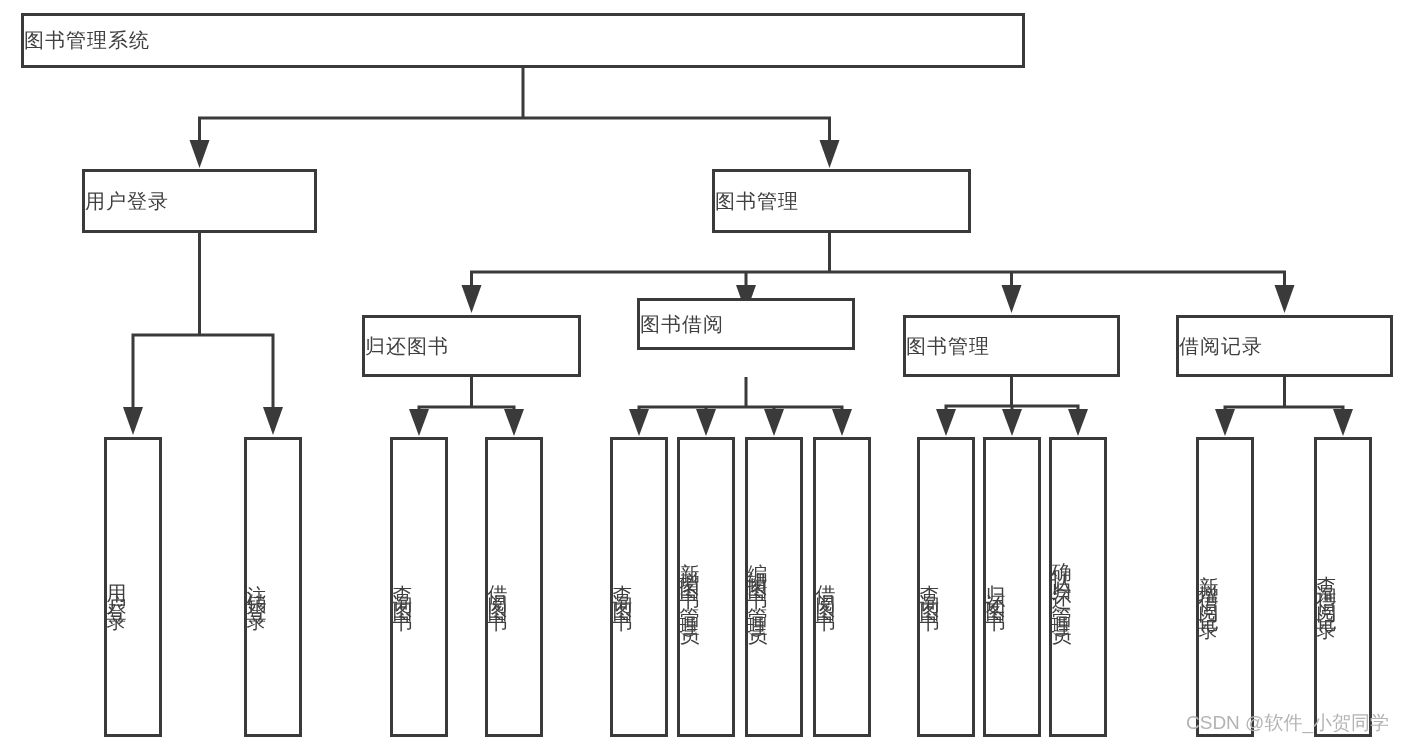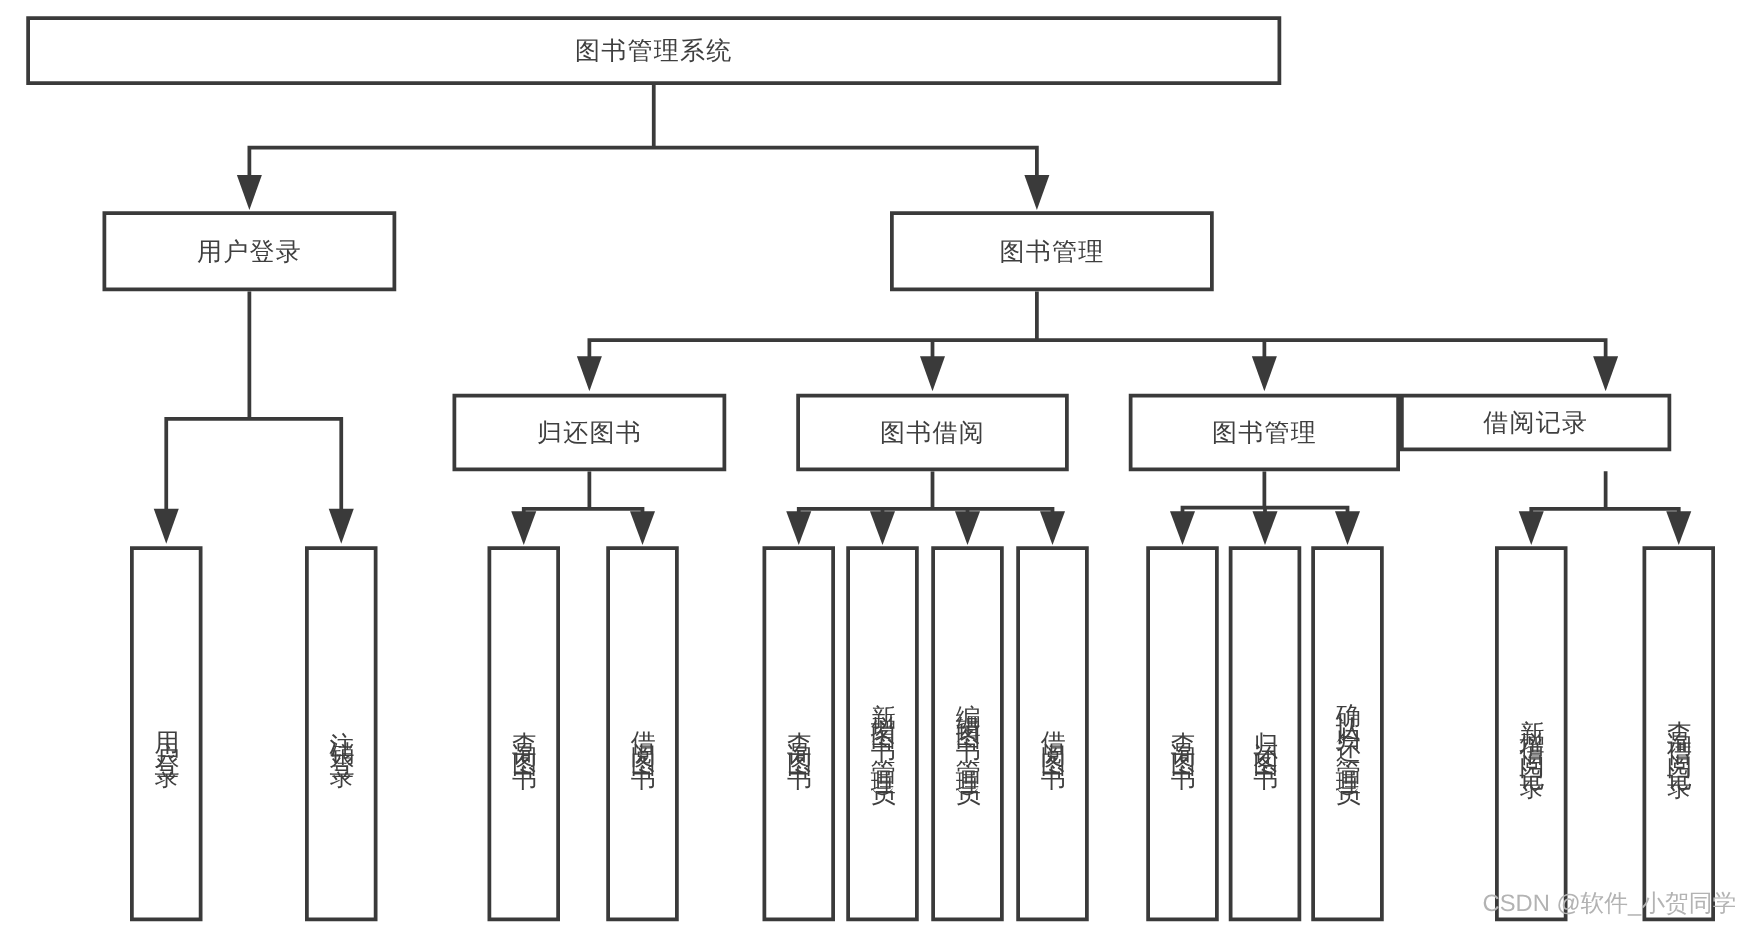--- a/index.html
+++ b/index.html
@@ -20,21 +20,21 @@
     position:absolute;left:0;top:0;width:1405px;height:747px;
     z-index:1;
   }
   .connectors path{stroke:var(--line);stroke-width:3;fill:none;}
   .connectors polygon{fill:var(--line);stroke:none;}
   .box{
     position:absolute;
     box-sizing:border-box;
     border:3px solid var(--line);
     background:#ffffff;
-    display:flex;align-items:center;justify-content:center;
+    display:flex;align-items:center;justify-content:flex-start;
     z-index:2;
     color:var(--text);
   }
   .hlabel{
     font-size:20px;
     letter-spacing:1px;
     color:var(--text);
     white-space:nowrap;
   }
   .leaf{width:58px;top:437px;height:300px;}
@@ -110,27 +110,27 @@
   <div class="box" style="left:82px;top:169px;width:235px;height:64px">
     <span class="hlabel">用户登录</span>
   </div>
   <div class="box" style="left:712px;top:169px;width:259px;height:64px">
     <span class="hlabel">图书管理</span>
   </div>
 
   <div class="box" style="left:362px;top:315px;width:219px;height:62px">
     <span class="hlabel">归还图书</span>
   </div>
-  <div class="box" style="left:637px;top:315px;width:218px;height:62px">
+  <div class="box" style="left:637px;top:298px;width:218px;height:52px">
     <span class="hlabel">图书借阅</span>
   </div>
   <div class="box" style="left:903px;top:315px;width:217px;height:62px">
     <span class="hlabel">图书管理</span>
   </div>
-  <div class="box" style="left:1120px;top:315px;width:217px;height:46px">
+  <div class="box" style="left:1176px;top:315px;width:217px;height:62px">
     <span class="hlabel">借阅记录</span>
   </div>
 
   <div class="box leaf" style="left:104px">
     <span class="vlabel">用户登录</span>
   </div>
   <div class="box leaf" style="left:244px">
     <span class="vlabel">注销登录</span>
   </div>
 

